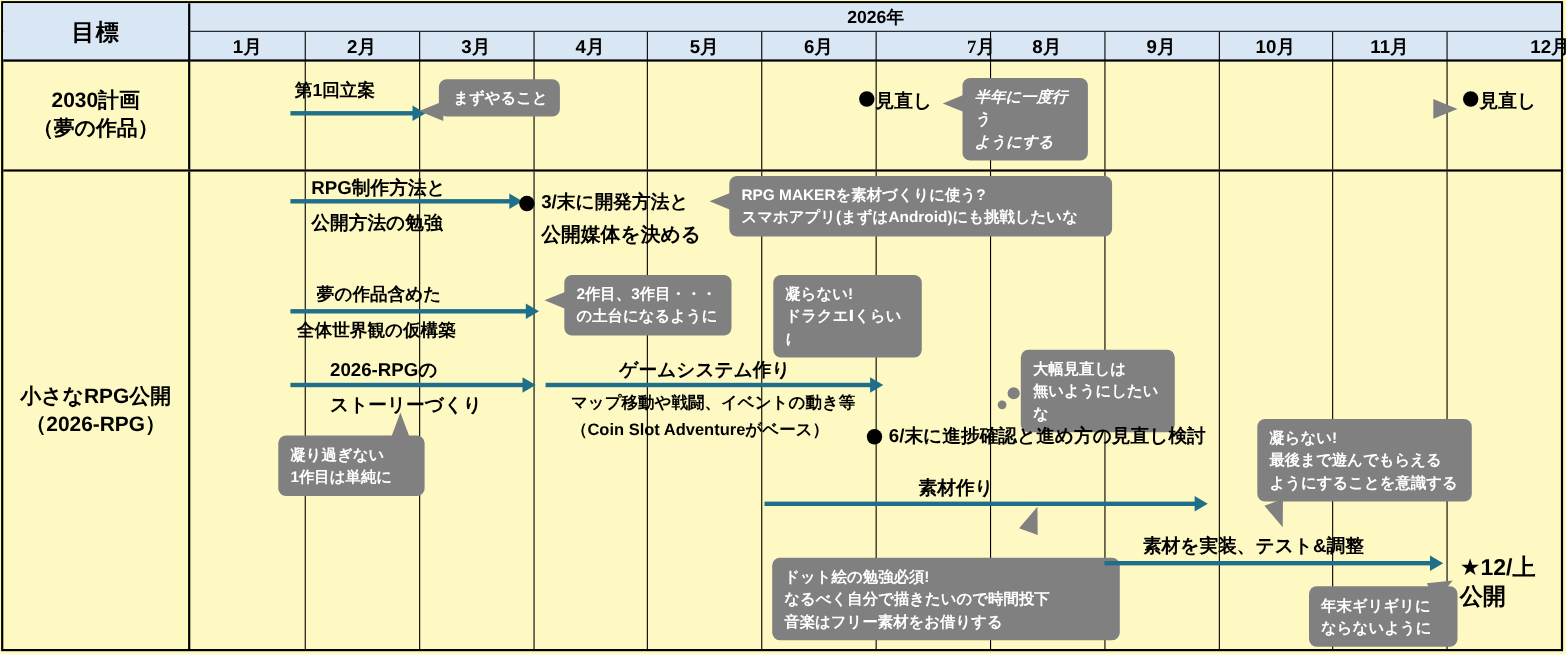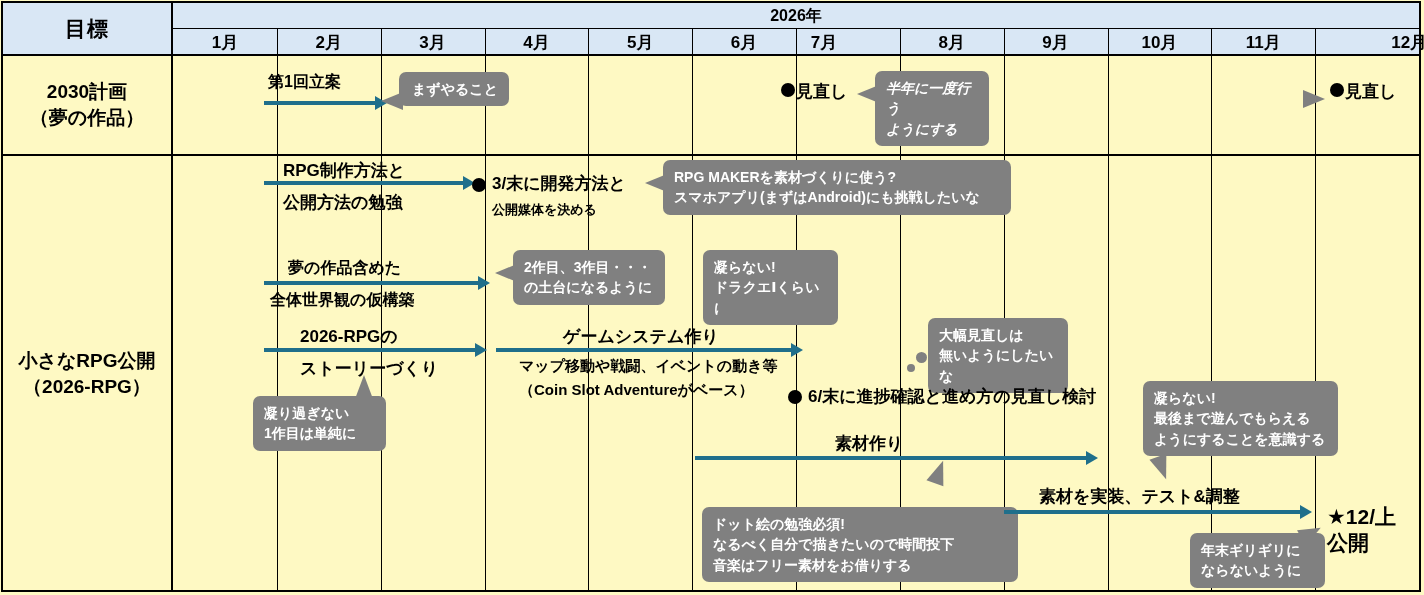--- a/index.html
+++ b/index.html
@@ -67,21 +67,21 @@
       <div class="mcell" style="left: 276.833px; width: 103.833px;">2月</div>
       <div class="mdiv" style="left: 276.833px;"></div>
       <div class="mcell" style="left: 380.667px; width: 103.833px;">3月</div>
       <div class="mdiv" style="left: 380.667px;"></div>
       <div class="mcell" style="left: 484.5px; width: 103.833px;">4月</div>
       <div class="mdiv" style="left: 484.5px;"></div>
       <div class="mcell" style="left: 588.333px; width: 103.833px;">5月</div>
       <div class="mdiv" style="left: 588.333px;"></div>
       <div class="mcell" style="left: 692.167px; width: 103.833px;">6月</div>
       <div class="mdiv" style="left: 692.167px;"></div>
-      <div class="mcell" style="left: 772px; width: 103.833px;">7月</div>
+      <div class="mcell" style="left: 840px; width: 103.833px; font-family: Liberation Serif, serif;">7月</div>
       <div class="mdiv" style="left: 796px;"></div>
       <div class="mcell" style="left: 899.833px; width: 103.833px;">8月</div>
       <div class="mdiv" style="left: 899.833px;"></div>
       <div class="mcell" style="left: 1003.67px; width: 103.833px;">9月</div>
       <div class="mdiv" style="left: 1003.67px;"></div>
       <div class="mcell" style="left: 1107.5px; width: 103.833px;">10月</div>
       <div class="mdiv" style="left: 1107.5px;"></div>
       <div class="mcell" style="left: 1211.33px; width: 103.833px;">11月</div>
       <div class="mdiv" style="left: 1211.33px;"></div>
       <div class="mcell" style="left: 1315.17px; width: 100px; margin-left: 44px;">12月</div>
@@ -138,21 +138,21 @@
 
   <div class="dot" style="left:1330px;top:83px;"></div>
   <div class="lbl" style="left:1345px;top:80px;font-size:17px;">見直し</div>
 
   <div class="lbl" style="left:283px;top:159px;font-size:17px;">RPG制作方法と</div>
   <div class="arrow" style="left:264px;top:181px;width:200px;"></div>
   <div class="lbl" style="left:283px;top:191px;font-size:17px;">公開方法の勉強</div>
 
   <div class="dot" style="left:472px;top:178px;"></div>
   <div class="lbl" style="left:492px;top:172px;font-size:17px;">3/末に開発方法と</div>
-  <div class="lbl" style="left:492px;top:201px;font-size:13px;">公開媒体を決める</div>
+  <div class="lbl" style="left:492px;top:201px;font-size:18px;">公開媒体を決める</div>
 
   <div class="callout" style="left:663px;top:160px;width:348px;">RPG MAKERを素材づくりに使う?
 スマホアプリ(まずはAndroid)にも挑戦したいな</div>
   <div class="tail tail-l" style="left:645px;top:174px;"></div>
 
   <div class="lbl" style="left:288px;top:258px;font-size:16px;">夢の作品含めた</div>
   <div class="arrow" style="left:264px;top:281px;width:215px;"></div>
   <div class="lbl" style="left:270px;top:290px;font-size:16px;">全体世界観の仮構築</div>
 
   <div class="callout" style="left:513px;top:250px;width:152px;">2作目、3作目・・・

